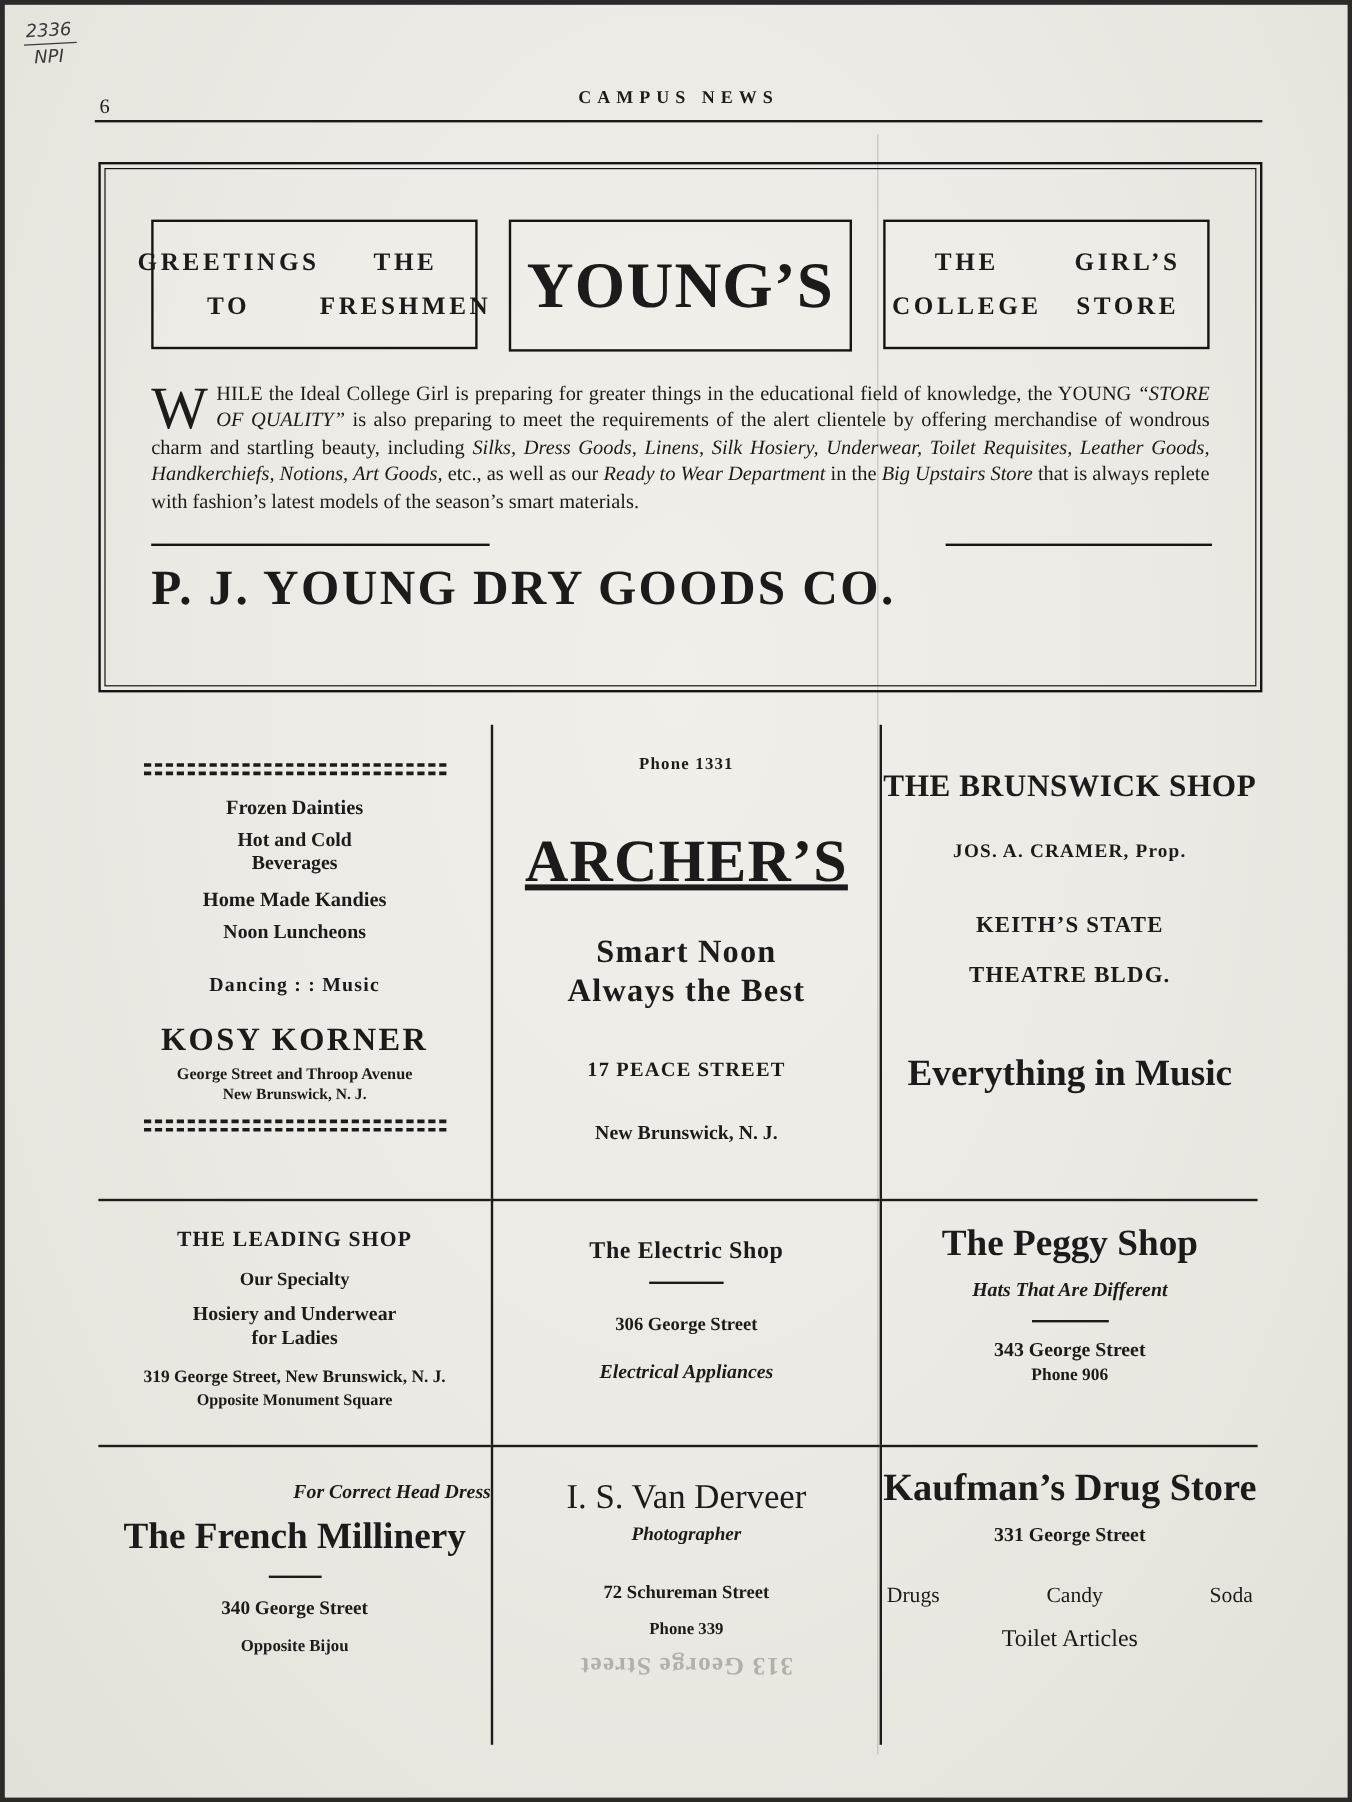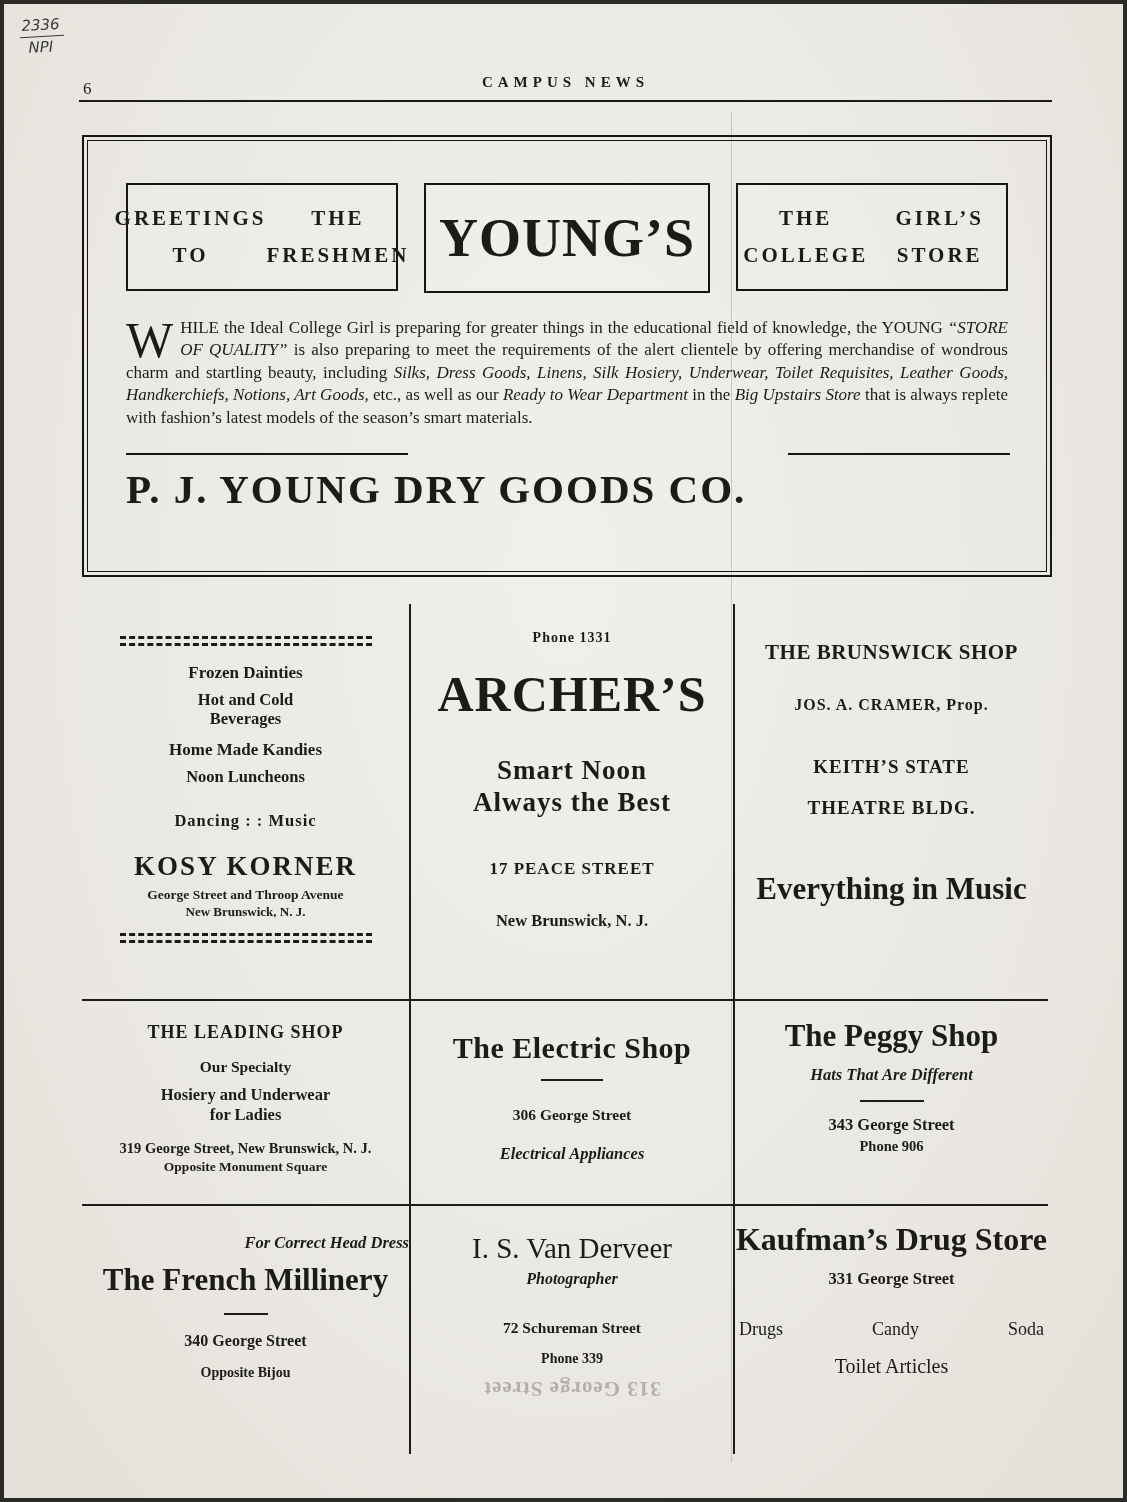--- a/index.html
+++ b/index.html
@@ -91,41 +91,41 @@
   .ls-addr{margin-top:15px;font-size:14.5px;white-space:nowrap;}
   .ls-land{margin-top:2px;font-size:13.5px;}
   
   .fm-tag{padding-top:27px;font-size:16.5px;text-align:right;}
   .fm-name{margin-top:9px;font-size:31px;font-weight:bold;}
   .short-rule{border:0;border-top:2.5px solid #1c1b19;width:44px;margin:15px auto 0 auto;}
   .fm-addr{margin-top:17px;font-size:16px;}
   .fm-land{margin-top:15px;font-size:14px;}
   
   .ar-phone{padding-top:26px;font-size:14px;letter-spacing:1px;}
-  .ar-name{margin-top:19px;font-size:50px;font-weight:bold;letter-spacing:1px;}
+  .ar-name{margin-top:42px;font-size:50px;font-weight:bold;letter-spacing:1px;text-decoration:underline;}
   .ar-tag{margin-top:32px;font-size:27px;font-weight:bold;line-height:1.18;letter-spacing:1px;}
   .ar-addr{margin-top:40px;font-size:17px;letter-spacing:1px;}
   .ar-city{margin-top:32px;font-size:16.5px;}
   
-  .es-name{padding-top:30px;font-size:30px;font-weight:bold;letter-spacing:0.5px;}
+  .es-name{padding-top:30px;font-size:20px;font-weight:bold;letter-spacing:0.5px;}
   .es-rule{border:0;border-top:2px solid #1c1b19;width:62px;margin:14px auto 0 auto;}
   .es-addr{margin-top:25px;font-size:15.5px;}
   .es-tag{margin-top:20px;font-size:16.5px;}
   
   .vd-name{padding-top:26px;font-size:29px;font-weight:normal;}
   .vd-title{margin-top:5px;font-size:16px;}
   .vd-addr{margin-top:31px;font-size:15.5px;}
   .vd-phone{margin-top:14px;font-size:14px;}
   .vd-ghost{
     margin-top:9px;font-size:21px;font-weight:bold;
     transform:rotate(180deg);color:rgba(110,108,100,0.45);
     letter-spacing:1px;
   }
   
-  .bw-name{padding-top:36px;font-size:21px;font-weight:bold;letter-spacing:0.5px;font-family:Liberation Serif, serif;}
+  .bw-name{padding-top:36px;font-size:26px;font-weight:bold;letter-spacing:0.5px;font-family:Liberation Serif, serif;}
   .bw-prop{margin-top:31px;font-size:16px;letter-spacing:1px;}
   .bw-loc1{margin-top:42px;font-size:19px;letter-spacing:1px;}
   .bw-loc2{margin-top:19px;font-size:19px;letter-spacing:1px;}
   .bw-tag{margin-top:52px;font-size:31px;font-weight:bold;}
   
   .pg-name{padding-top:17px;font-size:31px;font-weight:bold;}
   .pg-tag{margin-top:11px;font-size:16.5px;}
   .pg-rule{border:0;border-top:2px solid #1c1b19;width:64px;margin:15px auto 0 auto;}
   .pg-addr{margin-top:13px;font-size:16.5px;}
   .pg-phone{margin-top:3px;font-size:14.5px;}

